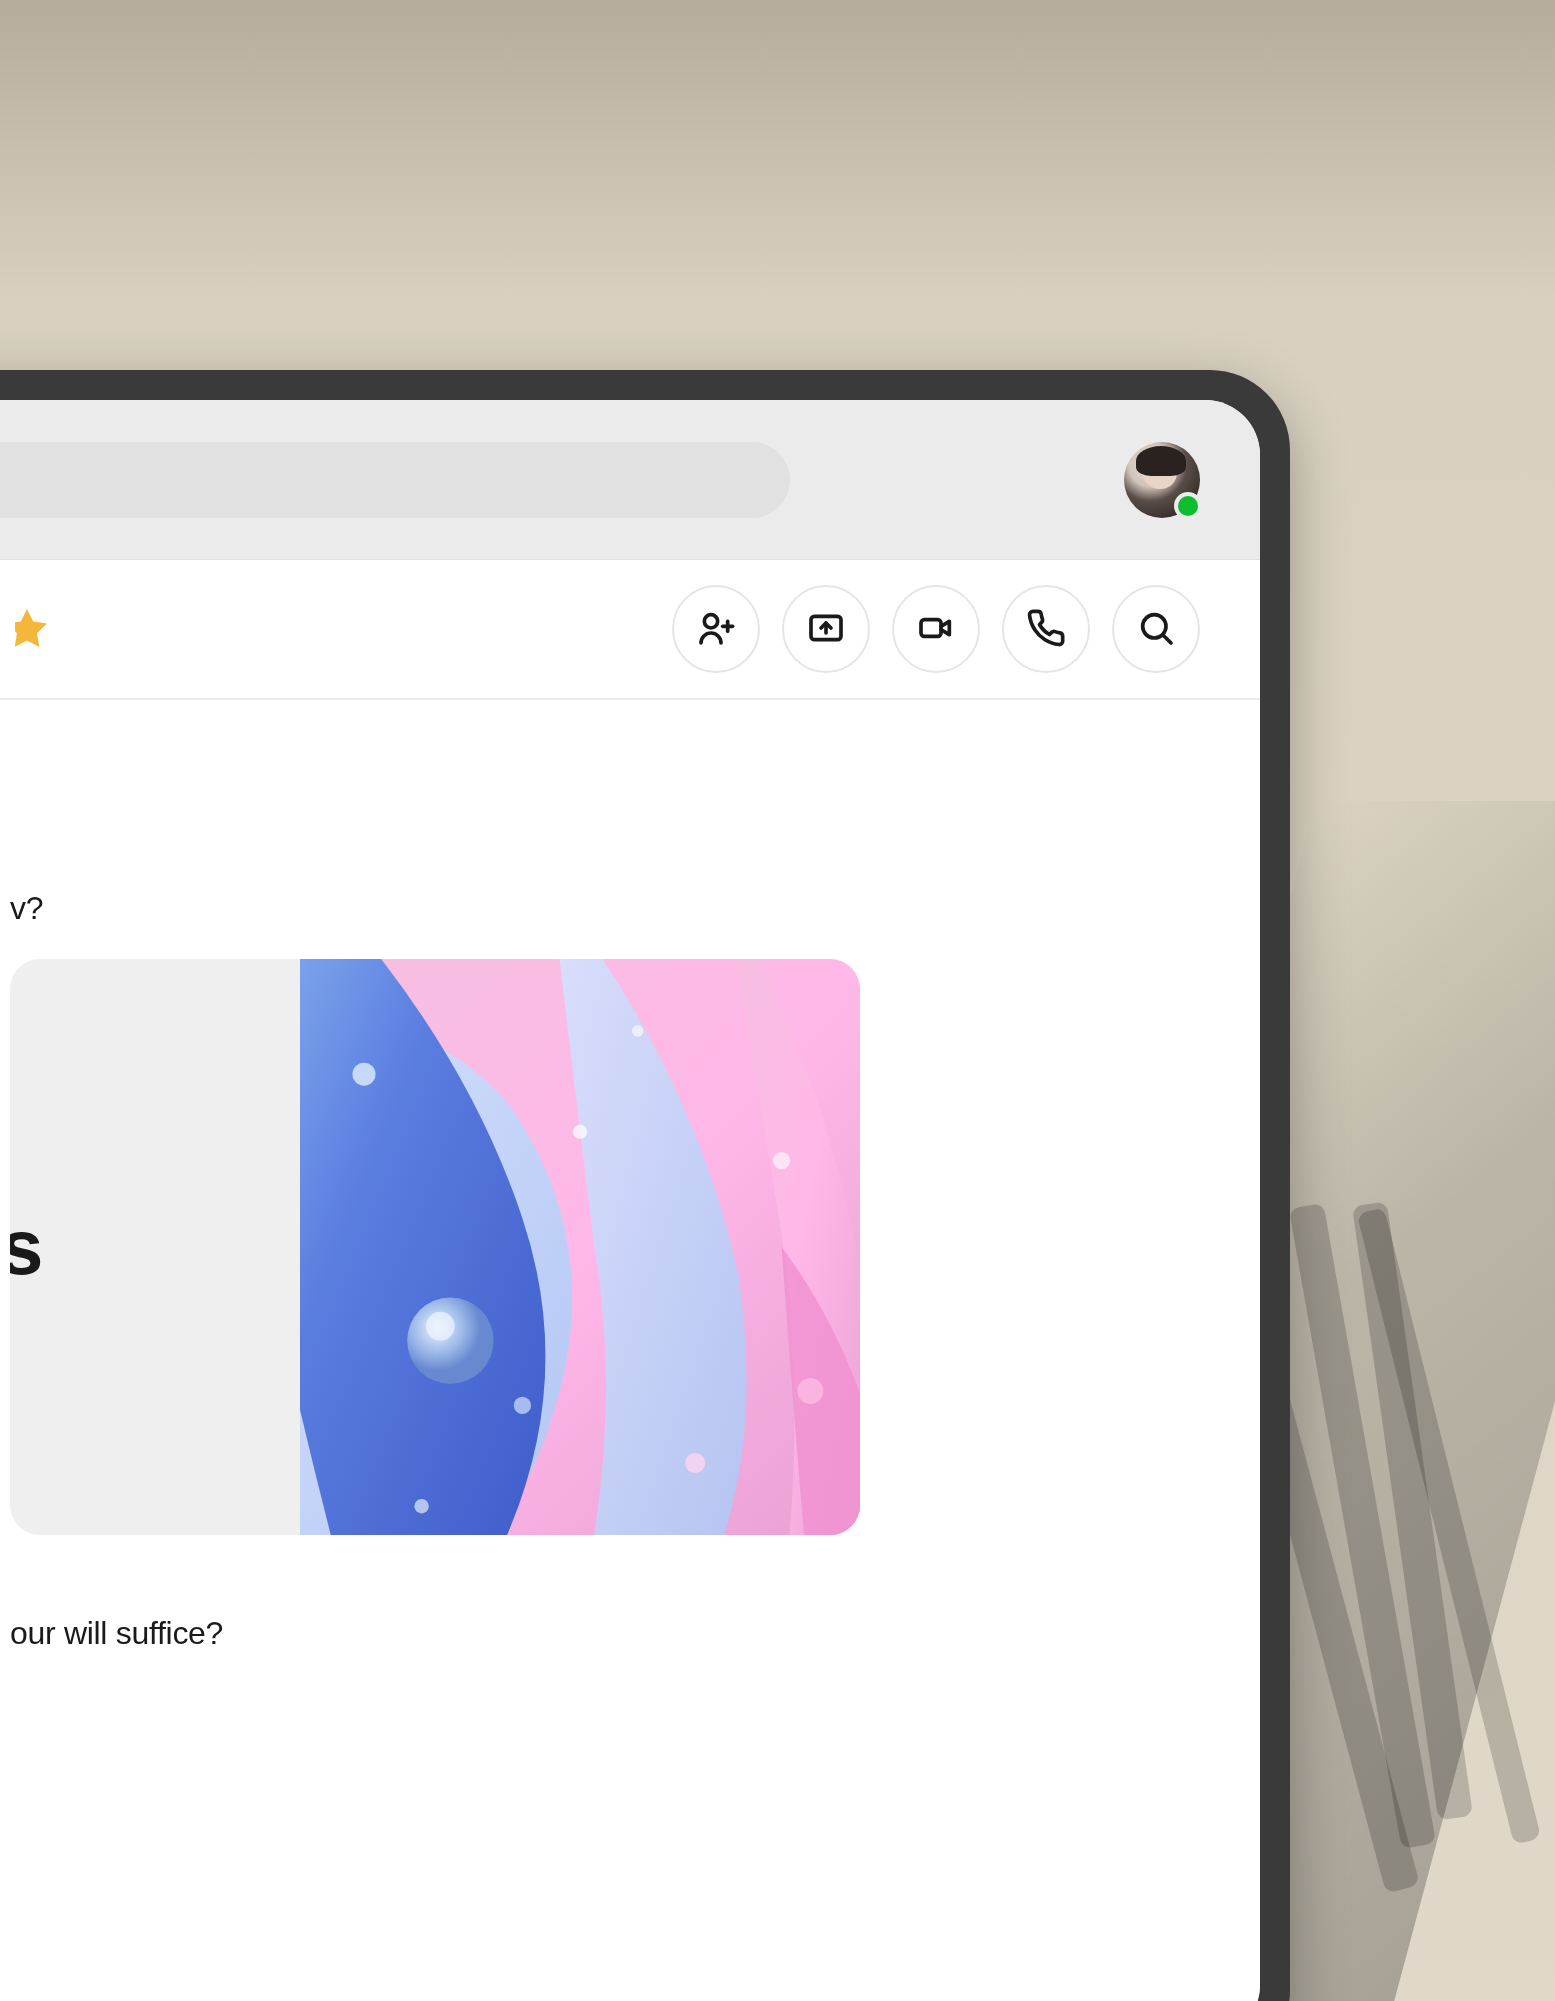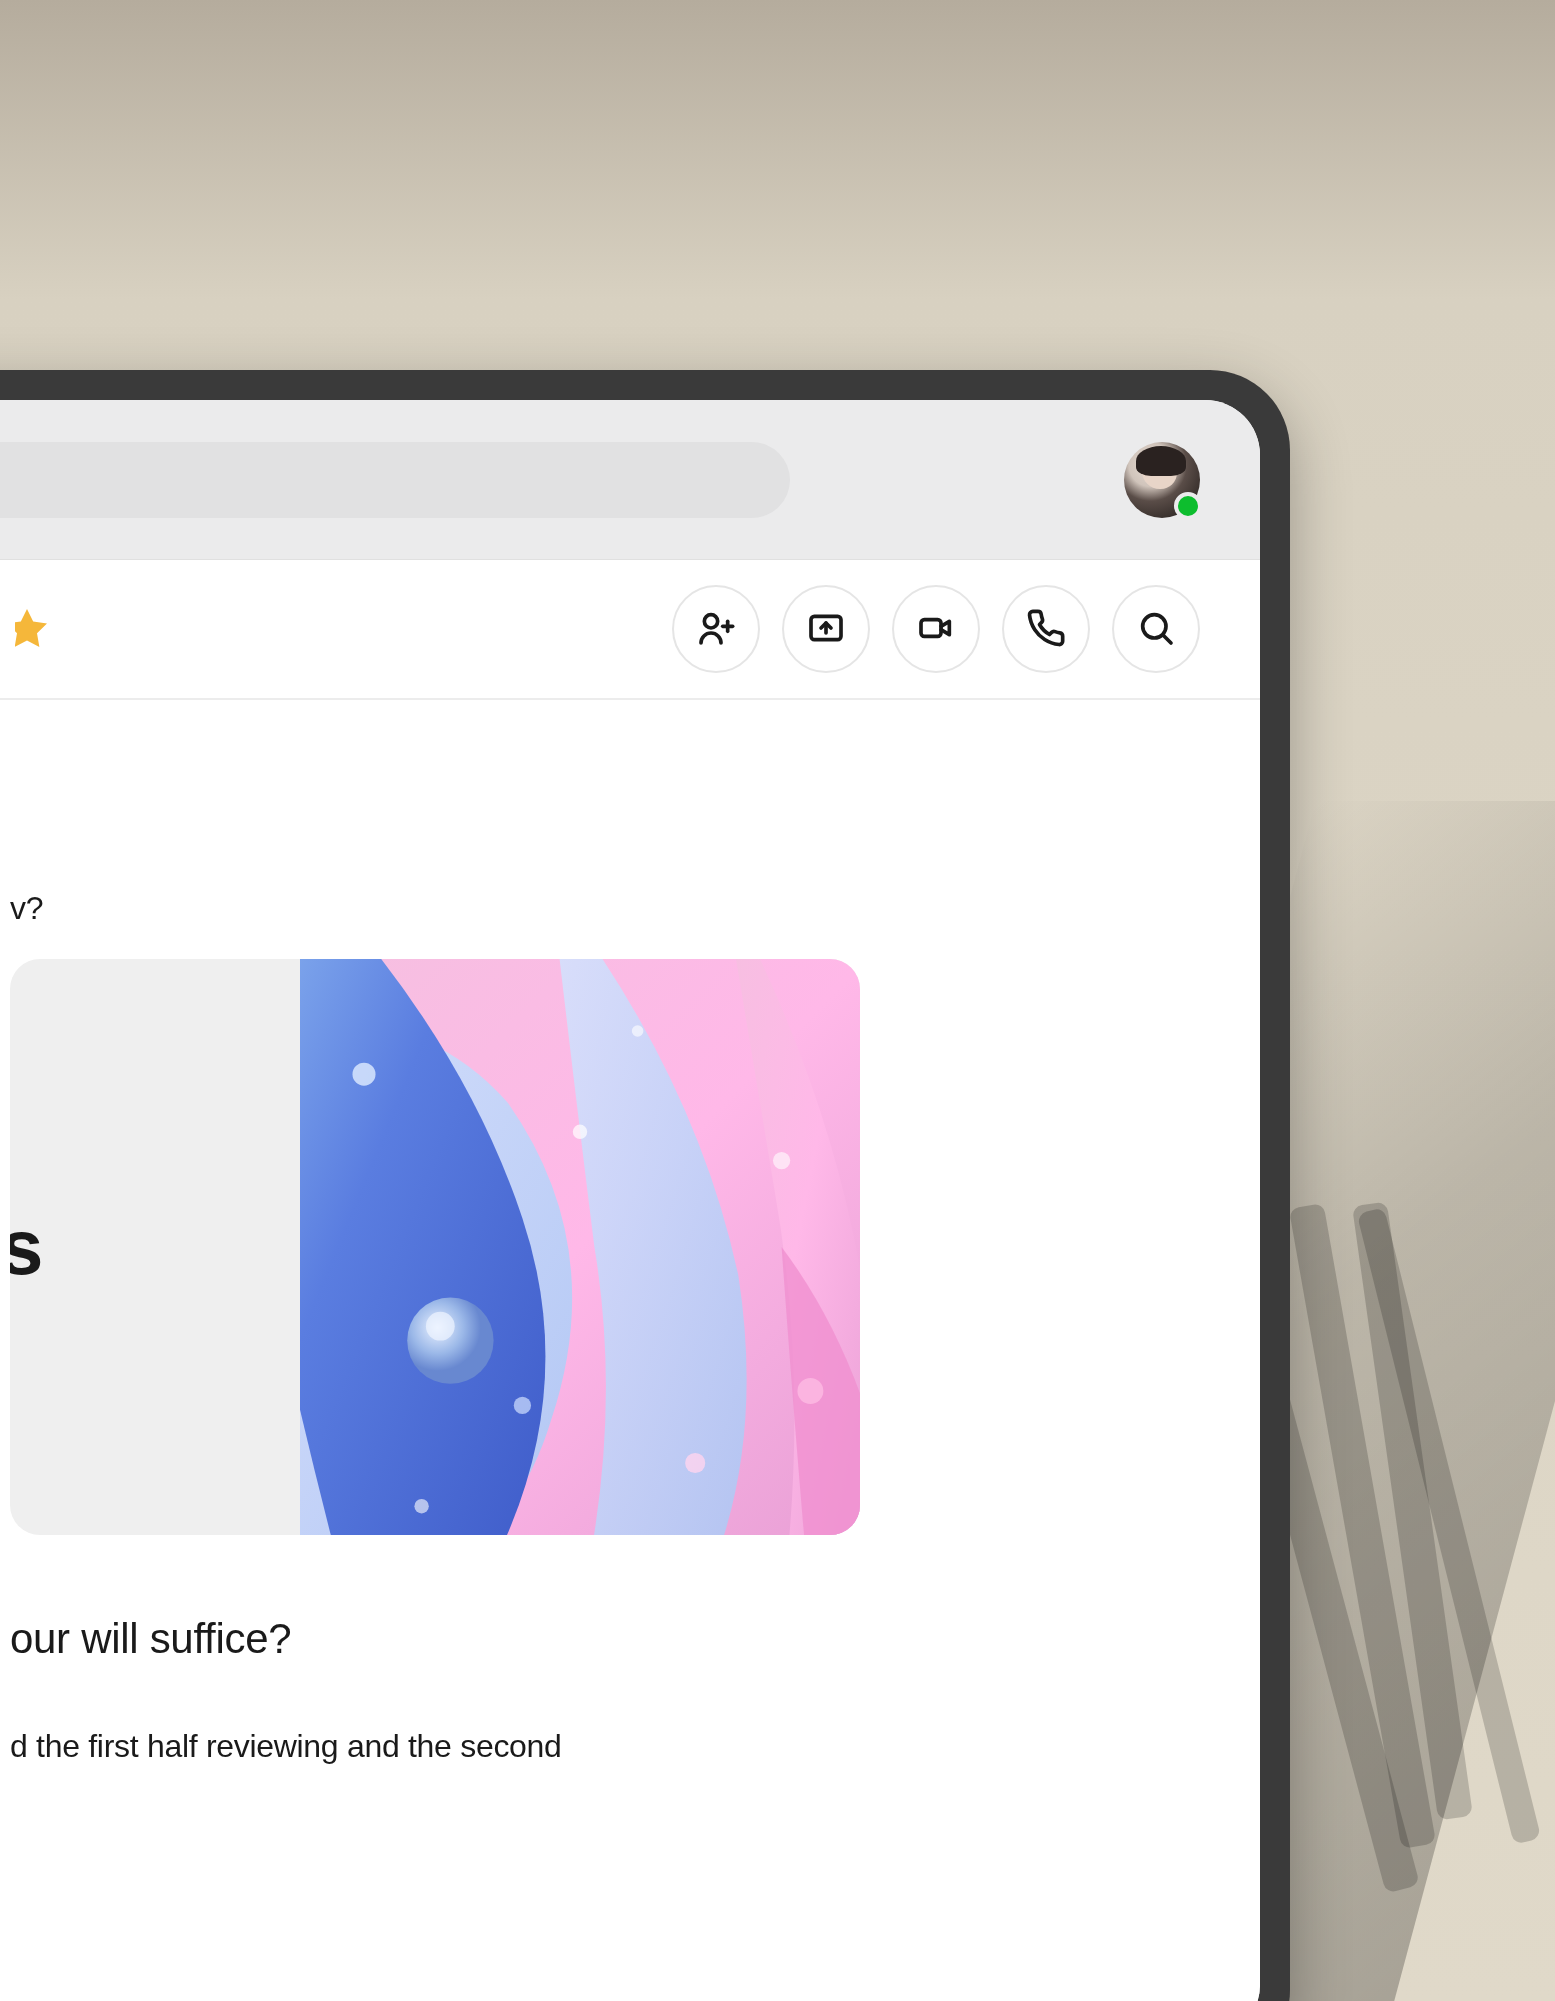--- a/index.html
+++ b/index.html
@@ -246,23 +246,23 @@
       overflow: hidden;
     }
 
     .marble-svg {
       width: 100%;
       height: 100%;
       display: block;
     }
 
     .msg-text-2 {
-      font-size: 42px;
+      font-size: 32px;
       color: #1a1a1a;
-      margin-bottom: 65px;
+      margin-bottom: 110px;
       letter-spacing: -0.3px;
     }
 
     .msg-text-3 {
       font-size: 32px;
       color: #1a1a1a;
       letter-spacing: -0.3px;
     }
   </style>
 </head>
@@ -390,19 +390,18 @@
               <circle cx="340" cy="140" r="6" fill="#ffffff" opacity="0.6"></circle>
               <circle cx="240" cy="50" r="4" fill="#ffffff" opacity="0.6"></circle>
               <circle cx="90" cy="380" r="5" fill="#ffffff" opacity="0.6"></circle>
               <circle cx="360" cy="300" r="9" fill="#ffc0e5" opacity="0.7"></circle>
             </svg>
           </div>
         </div>
 
         <div class="msg-text-2">our will suffice?</div>
 
-        <div class="msg-text-3">d the first half reviewing and the second</div>
 
       </div>
 
     </div>
   </div>
 </div>
 
 </body></html>

